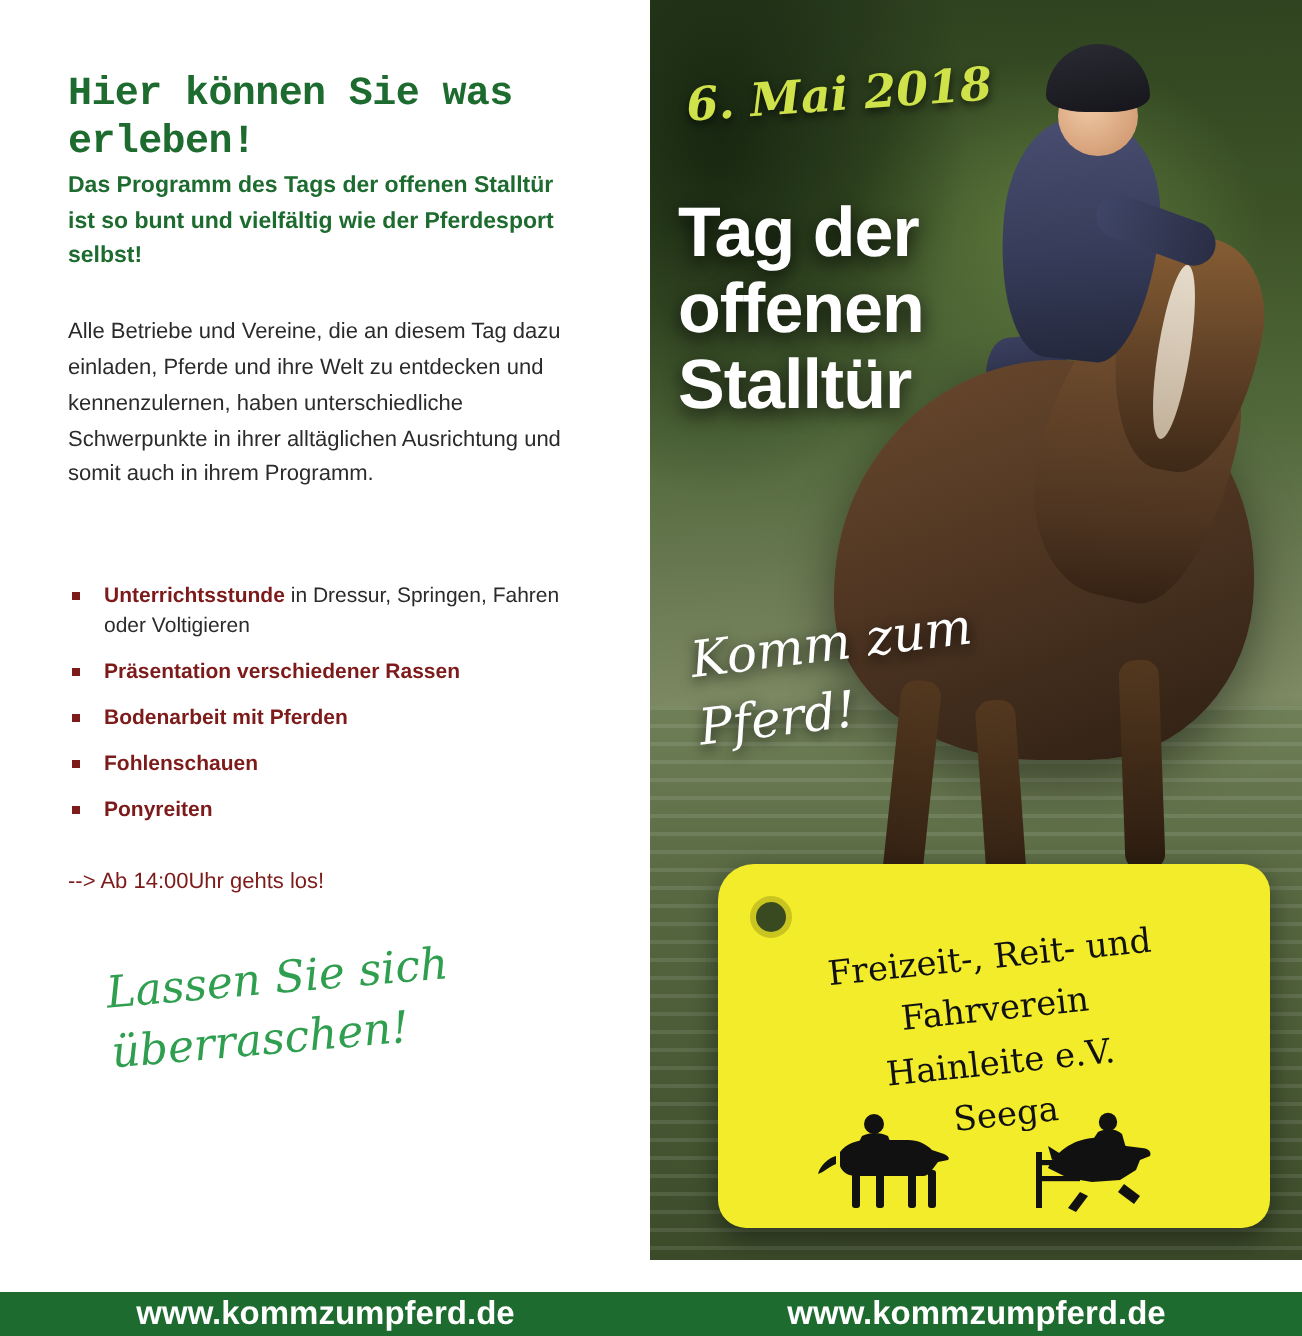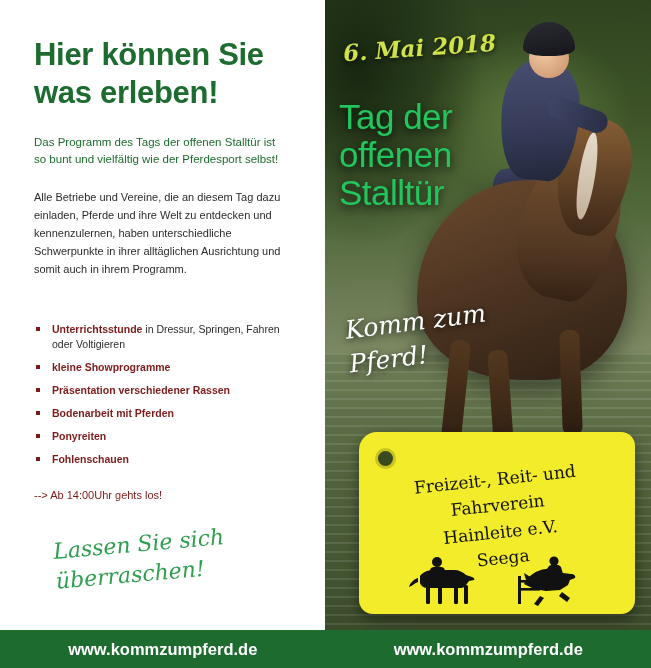--- a/index.html
+++ b/index.html
@@ -18,30 +18,30 @@
   
   .left-col {
     position: absolute;
     left: 0; top: 0;
     width: 325px; height: 668px;
     background: #ffffff;
     padding: 36px 26px 0 34px;
   }
   .headline {
     color: #1d6b2f;
-    font-size: 31px;
+    font-size: 20px;
     font-weight: bold;
     line-height: 1.22;
     letter-spacing: -0.3px;
-    margin-bottom: 22px;
+    font-family: Liberation Mono, monospace;
   }
   .lede {
     color: #1d6b2f;
     font-size: 11.5px;
-    font-weight: normal;
+    font-weight: bold;
     line-height: 1.55;
     margin-bottom: 20px;
     max-width: 250px;
   }
   .body-para {
     color: #2b2b2b;
     font-size: 11px;
     line-height: 1.62;
     margin-bottom: 33px;
     max-width: 250px;
@@ -218,23 +218,23 @@
     font-family: "DejaVu Serif", serif;
     font-style: italic;
     font-size: 23px;
     font-weight: bold;
     transform: rotate(-4deg);
     text-shadow: 0 2px 5px rgba(0,0,0,0.7);
   }
   .title-block {
     position: absolute;
     left: 14px; top: 98px;
-    color: #22c55e;
+    color: #ffffff;
     font-size: 35px;
-    font-weight: normal;
+    font-weight: bold;
     line-height: 1.08;
     letter-spacing: -0.5px;
     text-shadow: 0 3px 9px rgba(0,0,0,0.75);
     white-space: pre-line;
   }
   .komm-text {
     position: absolute;
     left: 22px; top: 305px;
     color: #ffffff;
     font-family: "DejaVu Serif", serif;
@@ -283,21 +283,21 @@
     justify-content: space-around;
     align-items: flex-end;
     padding: 0 26px;
   }
   .pictos svg { display: block; }
 
   
   .footer {
     position: absolute;
     left: 0; bottom: 0;
-    width: 651px; height: 38px;
+    width: 651px; height: 22px;
     background: #1d6b2f;
     display: flex;
   }
   .footer > div {
     flex: 1;
     display: flex;
     align-items: center;
     justify-content: center;
     color: #ffffff;
     font-size: 16.5px;
@@ -308,25 +308,24 @@
 <body>
 
 <div class="poster">
 
   <div class="left-col">
     <div class="headline">Hier können Sie was erleben!</div>
     <div class="lede">Das Programm des Tags der offenen Stalltür ist so bunt und vielfältig wie der Pferdesport selbst!</div>
     <div class="body-para">Alle Betriebe und Vereine, die an diesem Tag dazu einladen, Pferde und ihre Welt zu entdecken und kennenzulernen, haben unterschiedliche Schwerpunkte in ihrer alltäglichen Ausrichtung und somit auch in ihrem Programm.</div>
     <ul class="bullets">
       <li><span>Unterrichtsstunde</span><span class="normal"> in Dressur, Springen, Fahren oder Voltigieren</span></li>
-      <li><span>kleine Showprogramme</span><span class="normal"></span></li>
       <li><span>Präsentation verschiedener Rassen</span><span class="normal"></span></li>
       <li><span>Bodenarbeit mit Pferden</span><span class="normal"></span></li>
+      <li><span>Fohlenschauen</span><span class="normal"></span></li>
       <li><span>Ponyreiten</span><span class="normal"></span></li>
-      <li><span>Fohlenschauen</span><span class="normal"></span></li>
     </ul>
     <div class="starttime">--&gt; Ab 14:00Uhr gehts los!</div>
     <div class="script-green">Lassen Sie sich
   überraschen!</div>
   </div>
 
   <div class="right-col">
     <div class="photo">
       <div class="foliage"></div>
       <div class="water"></div>

